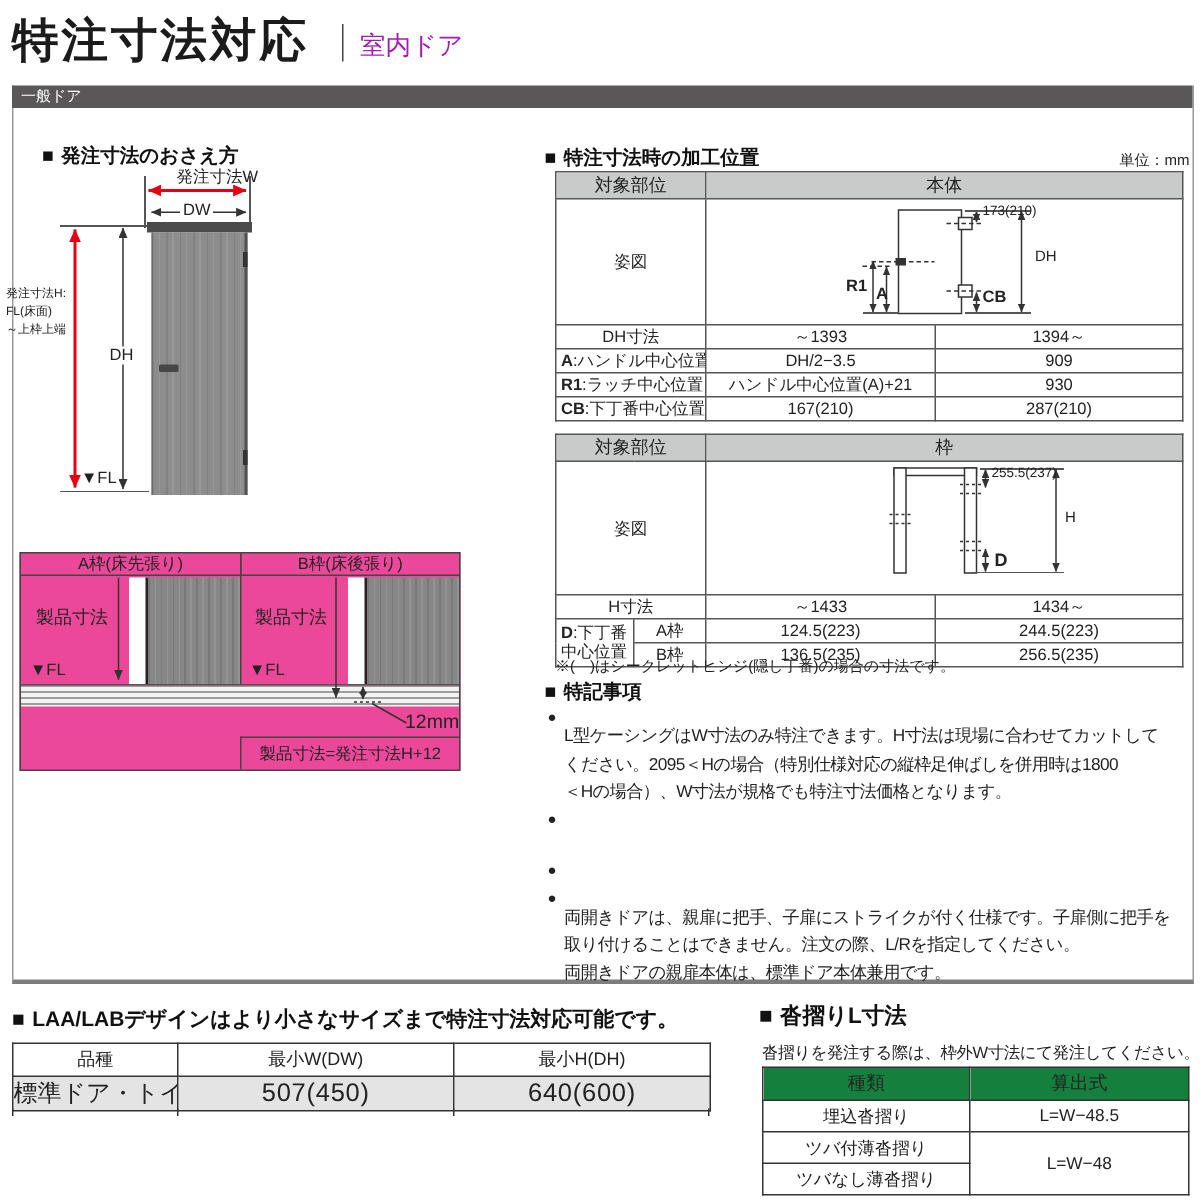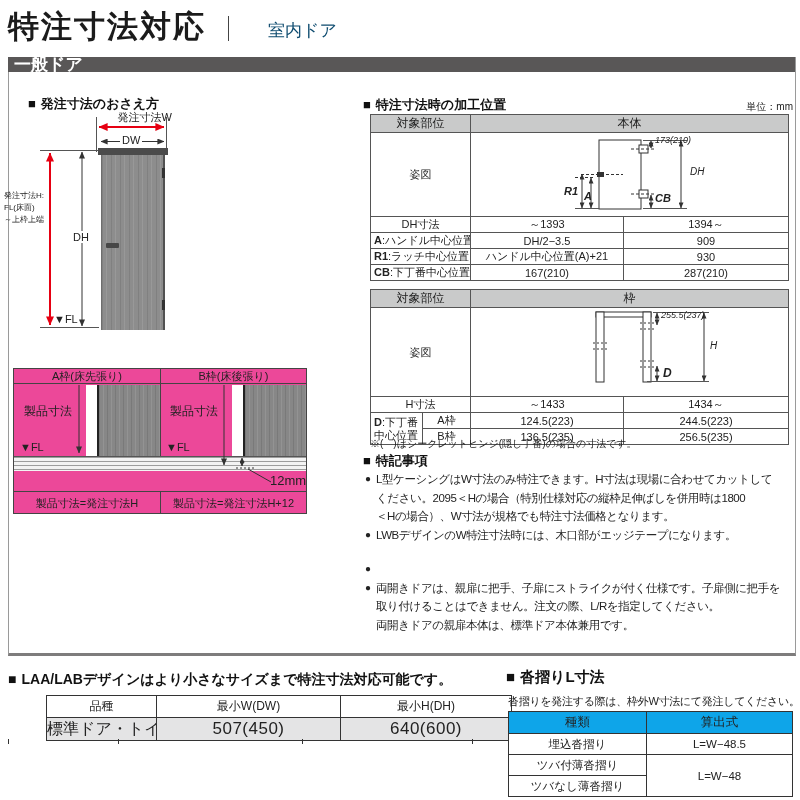--- a/index.html
+++ b/index.html
@@ -3,27 +3,27 @@
 <meta charset="utf-8">
 <style>
   html,body{margin:0;padding:0;background:#fff;}
   .page{position:relative;width:800px;height:800px;background:#fff;overflow:hidden;
         font-family:"Liberation Sans",sans-serif;color:#222;}
   .abs{position:absolute;}
 
   
   .hdr-title{position:absolute;left:8px;top:6px;font-size:31px;font-weight:bold;color:#1b1b1b;letter-spacing:2px;}
   .hdr-div{position:absolute;left:228px;top:16px;width:1px;height:25px;background:#444;}
-  .hdr-cat{position:absolute;left:268px;top:19px;font-size:17px;color:#0c4a6e;}
+  .hdr-cat{position:absolute;left:240px;top:19px;font-size:17px;color:#a21caf;}
 
   
   .main-box{position:absolute;left:8px;top:57px;width:786px;height:596px;
             border-left:1px solid #9a9a9a;border-right:1px solid #9a9a9a;border-bottom:3px solid #7e7c7c;background:#fff;}
   .bar{position:absolute;left:8px;top:57px;width:787px;height:15px;background:#595757;color:#fff;
-       font-size:17px;font-weight:bold;line-height:15px;padding-left:6px;box-sizing:border-box;}
+       font-size:10px;font-weight:normal;line-height:15px;padding-left:6px;box-sizing:border-box;}
 
   .sec-title{position:absolute;font-size:13px;font-weight:bold;color:#111;white-space:nowrap;}
   .sec-title .sq{margin-right:5px;}
   .unit{position:absolute;left:650px;top:100px;width:143px;text-align:right;font-size:10px;color:#222;}
 
   
   .door-top{position:absolute;left:98px;top:148px;width:70px;height:7px;background:#4b4b4b;}
   .door-panel{position:absolute;left:101px;top:155px;width:64px;height:175px;
       background:repeating-linear-gradient(90deg,rgba(0,0,0,.09) 0 1px,rgba(0,0,0,0) 1px 4px,rgba(255,255,255,.10) 4px 5px,rgba(0,0,0,0) 5px 9px),#8d8d8d;
       border-left:1px solid #6e6e6e;border-right:2px solid #525252;box-sizing:border-box;}
@@ -54,38 +54,38 @@
   .rowlab{text-align:left;padding-left:3px;}
   .figcell{position:relative;}
   .figlab{font-size:11px;}
   td b{font-weight:bold;}
   .note-small{position:absolute;font-size:10px;color:#222;white-space:nowrap;}
 
   
   .notes{position:absolute;left:365px;top:470px;width:428px;}
   .note-item{display:flex;align-items:flex-start;}
   .note-item .b{width:11px;flex:none;font-size:10px;line-height:18.5px;}
-  .note-item .t{font-size:11.5px;line-height:18.5px;letter-spacing:-0.4px;white-space:pre-line;}
+  .note-item .t{font-size:11.5px;line-height:18.5px;letter-spacing:-0.4px;white-space:pre-line;margin-top:12px;}
   .note-gap{margin-top:16px;}
 
   
   .t3 td{border-color:#333;}
   .t3 .th3{background:#fff;font-size:12px;height:21px;}
   .t3 .data{background:#e4e4e5;height:22px;}
   .t3 .kind{font-size:16px;}
   .t3 .big{font-size:17px;letter-spacing:0.5px;}
   .stub{position:absolute;width:1px;height:5px;background:#333;}
   .t4 td{border-color:#333;height:20px;font-size:11.5px;}
-  .t4 .th4{background:#0ea5e9;font-size:12.5px;height:21px;}
+  .t4 .th4{background:#15803d;font-size:12.5px;height:21px;}
   .intro{position:absolute;left:508px;top:694px;font-size:11px;letter-spacing:-0.3px;white-space:nowrap;}
   .bt-title{font-size:14px;}
   .bt-title2{font-size:15px;text-align:right;}
 
   .figsvg{position:absolute;left:0;top:0;}
-  .fig-lab{position:absolute;font-size:9px;white-space:nowrap;font-style:italic;}
+  .fig-lab{position:absolute;font-size:9px;white-space:nowrap;}
 </style>
 </head>
 <body>
 
 <div class="page">
 
   <div class="hdr-title">特注寸法対応</div>
   <div class="hdr-div"></div>
   <div class="hdr-cat">室内ドア</div>
 
@@ -151,21 +151,20 @@
             <path d="M0,0L5,2.5L0,5z" fill="#333"></path>
           </marker>
       </defs>
       <line x1="65" y1="16" x2="65" y2="84" stroke="#333" stroke-width="1" marker-end="url(#mb2)"></line>
       <line x1="210" y1="16" x2="210" y2="96" stroke="#333" stroke-width="1" marker-end="url(#mb2)"></line>
       <line x1="222" y1="99" x2="242" y2="99" stroke="#333" stroke-width="1" stroke-dasharray="2,2"></line>
       <line x1="228" y1="89" x2="228" y2="97" stroke="#333" stroke-width="1" marker-start="url(#mb2s)" marker-end="url(#mb2s)"></line>
       <line x1="234" y1="100" x2="257" y2="113" stroke="#333" stroke-width="1"></line>
     </svg>
     <div class="ab-12mm">12mm</div>
-    <div class="ab-formula" style="left:0;">製品寸法=発注寸法H</div>
     <div class="ab-formula" style="left:146px;border-left:1px solid #444;">製品寸法=発注寸法H+12</div>
   </div>
 
   <div class="sec-title" style="left:363px;top:96px;">
     <span class="sq">■</span><span>特注寸法時の加工位置</span>
   </div>
   <div class="unit">単位：mm</div>
 
   <table style="left:370px;top:114px;width:418px;">
     <colgroup>
@@ -301,37 +300,36 @@
   </div>
   <div class="notes">
     <div class="note-item">
       <span class="b">●</span>
       <span class="t">L型ケーシングはW寸法のみ特注できます。H寸法は現場に合わせてカットして
 ください。2095＜Hの場合（特別仕様対応の縦枠足伸ばしを併用時は1800
 ＜Hの場合）、W寸法が規格でも特注寸法価格となります。</span>
     </div>
     <div class="note-item">
       <span class="b">●</span>
-      <span class="t">LWBデザインのW特注寸法時には、木口部がエッジテープになります。</span>
     </div>
     <div class="note-item note-gap">
       <span class="b">●</span>
     </div>
     <div class="note-item">
       <span class="b">●</span>
       <span class="t">両開きドアは、親扉に把手、子扉にストライクが付く仕様です。子扉側に把手を
 取り付けることはできません。注文の際、L/Rを指定してください。
 両開きドアの親扉本体は、標準ドア本体兼用です。</span>
     </div>
   </div>
 
   <div class="sec-title bt-title" style="left:8px;top:671px;">
     <span class="sq">■</span><span>LAA/LABデザインはより小さなサイズまで特注寸法対応可能です。</span>
   </div>
-  <table class="t3" style="left:8px;top:695px;width:465px;margin-left:38px;">
+  <table class="t3" style="left:8px;top:695px;width:465px;">
     <colgroup>
         <col style="width:110px">
         <col style="width:184px">
         <col style="width:171px">
       </colgroup>
     <tbody>
         <tr>
       <td class="th3">品種</td>
       <td class="th3">最小W(DW)</td>
       <td class="th3">最小H(DH)</td>

